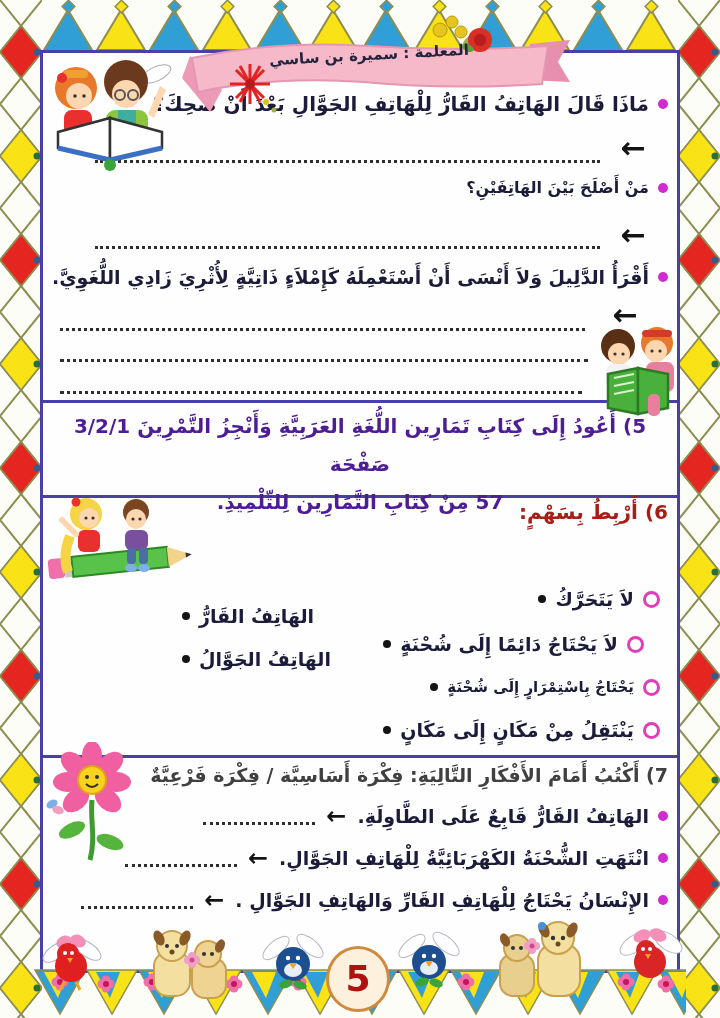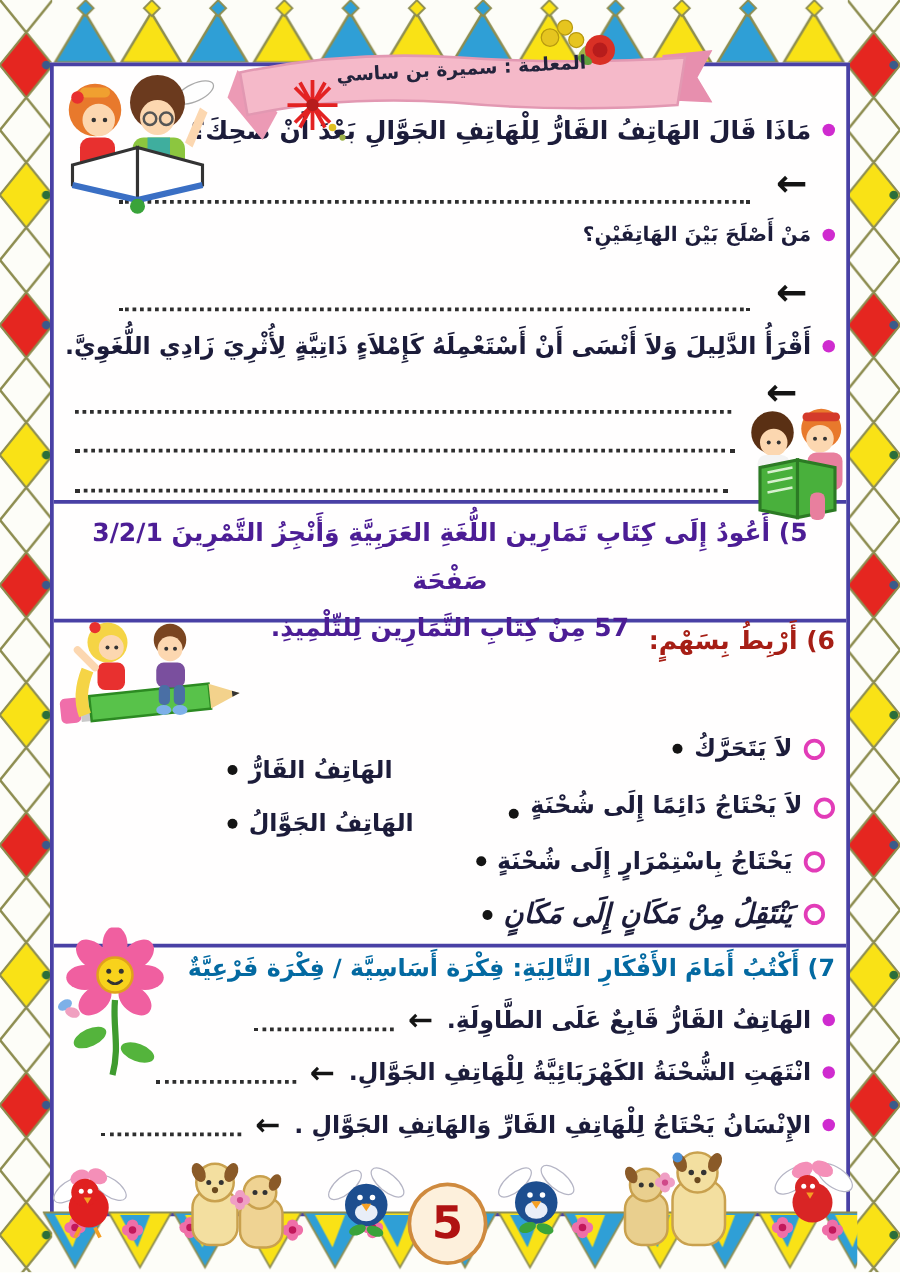--- a/index.html
+++ b/index.html
@@ -200,46 +200,46 @@
     <rect x="99" y="72" width="9" height="16" rx="4" fill="#4a6fa5"></rect>
     <ellipse cx="91" cy="92" rx="6" ry="4" fill="#7db0e8"></ellipse>
     <ellipse cx="104" cy="92" rx="6" ry="4" fill="#7db0e8"></ellipse>
   </svg>
 
   <div class="qline" style="top:588px;right:60px;font-size:19px;">
     <span class="ring"></span>
     <span>لاَ يَتَحَرَّكُ</span>
     <span class="bdot"></span>
   </div>
-  <div class="qline" style="top:633px;right:52px;font-size:19px;align-items:flex-end;">
+  <div class="qline" style="top:633px;right:76px;font-size:19px;">
     <span class="ring"></span>
     <span>لاَ يَحْتَاجُ دَائِمًا إِلَى شُحْنَةٍ</span>
     <span class="bdot"></span>
   </div>
-  <div class="qline" style="top:678px;right:60px;font-size:19px;">
+  <div class="qline" style="top:678px;right:60px;font-size:15px;">
     <span class="ring"></span>
     <span>يَحْتَاجُ بِاسْتِمْرَارٍ إِلَى شُحْنَةٍ</span>
     <span class="bdot"></span>
   </div>
-  <div class="qline" style="top:719px;right:60px;font-size:22px;font-style:italic;">
+  <div class="qline" style="top:719px;right:60px;font-size:19px;">
     <span class="ring"></span>
     <span>يَنْتَقِلُ مِنْ مَكَانٍ إِلَى مَكَانٍ</span>
     <span class="bdot"></span>
   </div>
 
   <div class="qline" style="top:605px;left:182px;font-size:19px;">
     <span>الهَاتِفُ القَارُّ</span>
     <span class="bdot"></span>
   </div>
   <div class="qline" style="top:648px;left:182px;font-size:19px;">
     <span>الهَاتِفُ الجَوَّالُ</span>
     <span class="bdot"></span>
   </div>
 
-  <div class="qline redhead" style="top:764px;right:52px;font-size:19px;color:#0369a1;">
+  <div class="qline redhead" style="top:764px;right:52px;font-size:19px;color:#404040;">
     <span>7) أَكْتُبُ أَمَامَ الأَفْكَارِ التَّالِيَةِ: فِكْرَة أَسَاسِيَّة / فِكْرَة فَرْعِيَّةٌ</span>
   </div>
 
   <svg class="cartoon" width="104" height="122" viewBox="0 0 104 122" style="left:40px;top:742px;">
     <g>
       <ellipse cx="12" cy="62" rx="6" ry="4" fill="#7db0e8" transform="rotate(-30 12 62)"></ellipse>
       <ellipse cx="18" cy="68" rx="6" ry="4" fill="#f0a0c0" transform="rotate(20 18 68)"></ellipse>
     </g>
     <g fill="#f05fa0">
       <ellipse cx="52" cy="14" rx="10" ry="15"></ellipse>

